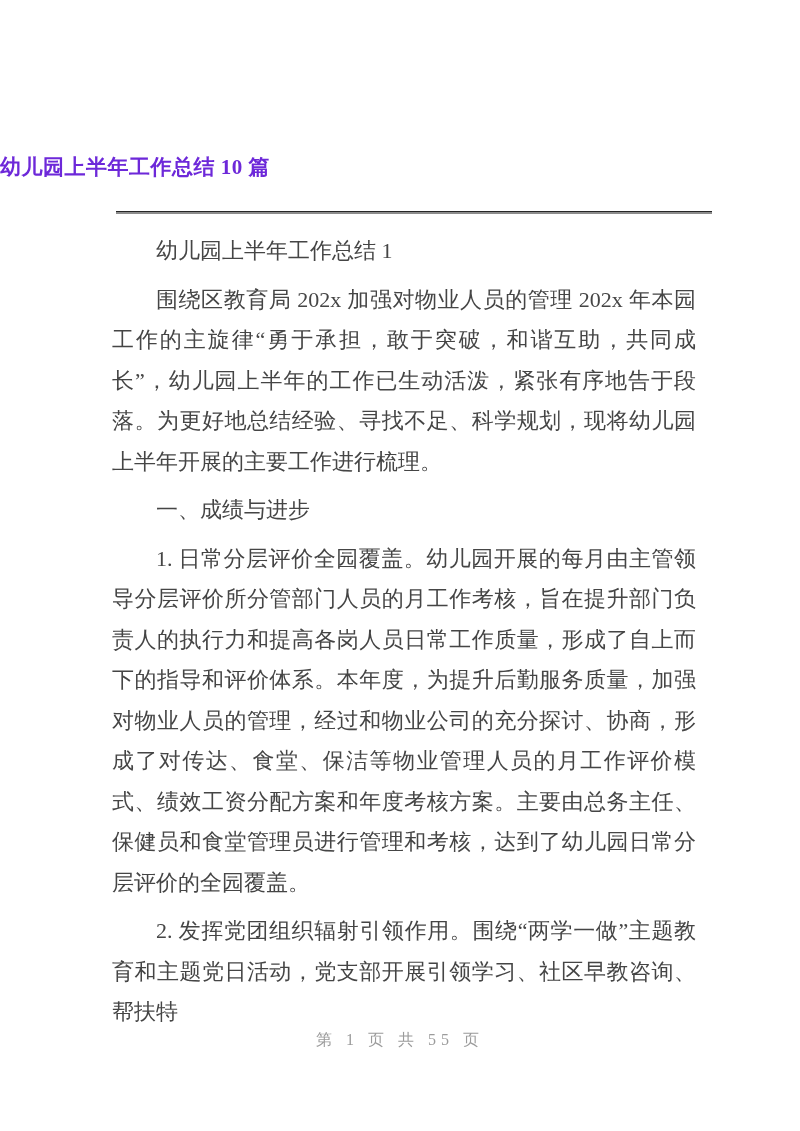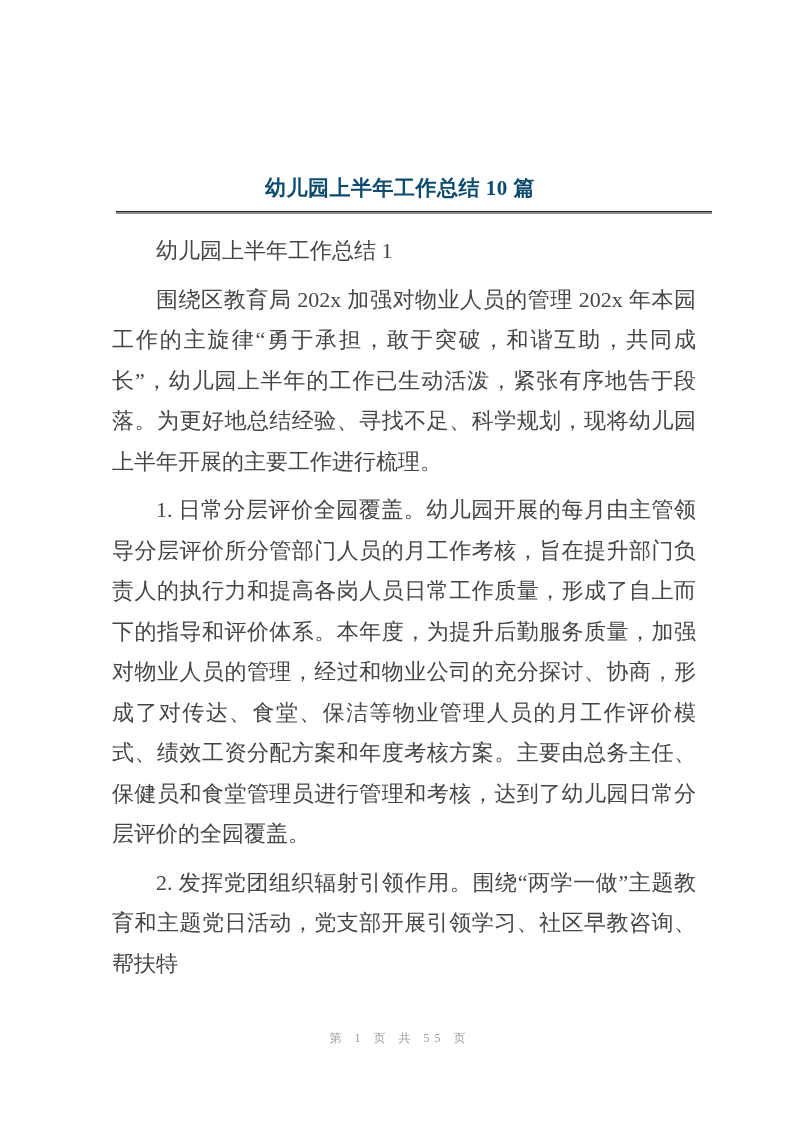--- a/index.html
+++ b/index.html
@@ -10,29 +10,28 @@
   .page {
     position: relative;
     width: 800px;
     height: 1131px;
     background: #ffffff;
     font-family: "Liberation Serif", serif;
     overflow: hidden;
   }
   .doc-title {
     position: absolute;
-    top: 175px;
+    top: 154px;
     left: 0;
     width: 100%;
     margin: 0;
-    text-align: center;
     font-size: 21px;
     line-height: 26px;
     font-weight: 700;
-    color: #0c4a6e;
+    color: #6d28d9;
     letter-spacing: 0.5px;
   }
   .title-rule {
     position: absolute;
     top: 211px;
     left: 116px;
     width: 596px;
     height: 3px;
     background: linear-gradient(to bottom, #262626 0%, #262626 40%, #8c8c8c 40%, #8c8c8c 100%);
   }
@@ -50,37 +49,38 @@
     margin: 8px;
     padding: 0;
     text-indent: 2em;
   }
   .page-footer {
     position: absolute;
     top: 1030px;
     left: 0;
     width: 100%;
     text-align: center;
-    font-size: 12px;
+    font-size: 16px;
     letter-spacing: 5px;
     color: #9b9b9b;
   }
 </style>
 </head>
 <body>
 
 <div class="page">
 
   <h1 class="doc-title">幼儿园上半年工作总结 10 篇</h1>
 
   <div class="title-rule"></div>
 
   <div class="doc-body">
     <p>幼儿园上半年工作总结 1</p>
     <p>围绕区教育局 202x 加强对物业人员的管理 202x 年本园工作的主旋律“勇于承担，敢于突破，和谐互助，共同成长”，幼儿园上半年的工作已生动活泼，紧张有序地告于段落。为更好地总结经验、寻找不足、科学规划，现将幼儿园上半年开展的主要工作进行梳理。</p>
+    <p>一、成绩与进步</p>
     <p>1. 日常分层评价全园覆盖。幼儿园开展的每月由主管领导分层评价所分管部门人员的月工作考核，旨在提升部门负责人的执行力和提高各岗人员日常工作质量，形成了自上而下的指导和评价体系。本年度，为提升后勤服务质量，加强对物业人员的管理，经过和物业公司的充分探讨、协商，形成了对传达、食堂、保洁等物业管理人员的月工作评价模式、绩效工资分配方案和年度考核方案。主要由总务主任、保健员和食堂管理员进行管理和考核，达到了幼儿园日常分层评价的全园覆盖。</p>
     <p>2. 发挥党团组织辐射引领作用。围绕“两学一做”主题教育和主题党日活动，党支部开展引领学习、社区早教咨询、帮扶特</p>
   </div>
 
   <div class="page-footer">
     <span>第 1 页 共 55 页</span>
   </div>
 
 </div>
 

